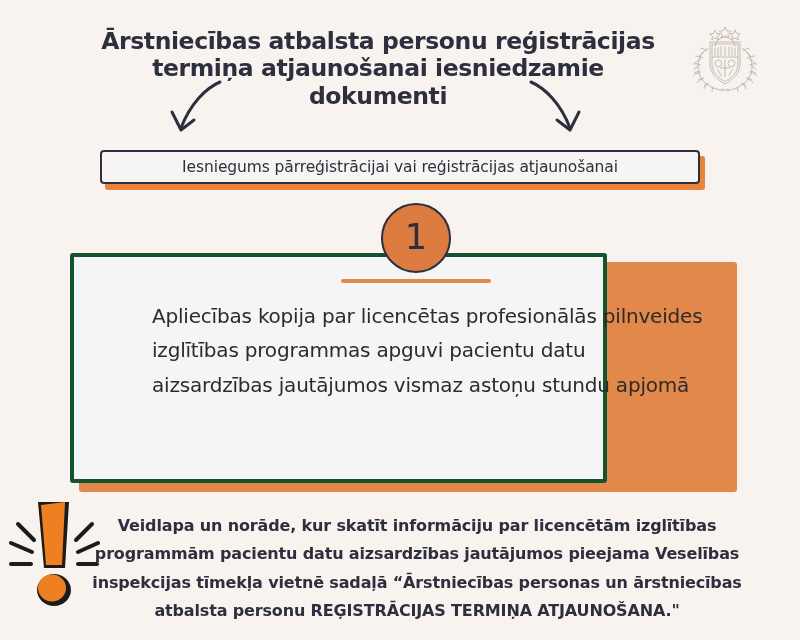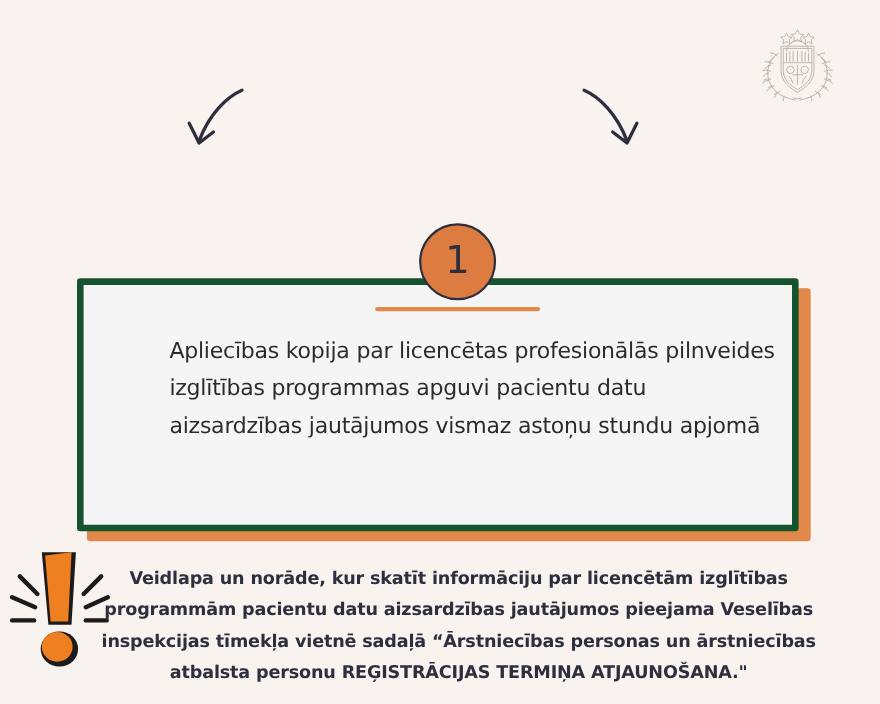--- a/index.html
+++ b/index.html
@@ -152,24 +152,24 @@
     top: 9px;
     width: 658px;
     height: 230px;
     background: #e2884a;
     border-radius: 3px;
   }
   .card {
     position: absolute;
     left: 0;
     top: 0;
-    width: 656px;
+    width: 537px;
     height: 230px;
     background: #f5f5f5;
-    border: 6px solid #14532d;
+    border: 4px solid #14532d;
     border-radius: 3px;
     box-sizing: border-box;
   }
   .card-body {
     position: absolute;
     left: 78px;
     top: 42px;
     width: 560px;
     font-family: "DejaVu Sans", sans-serif;
     font-size: 20px;
@@ -235,31 +235,38 @@
         <path d="M62 34 q4 2 5 5 M65 41 q4 1 6 4 M67 48 q4 1 5 4 M67 55 q4 0 6 3
                  M64 61 q3 1 5 4 M59 66 q2 2 3 5 M53 69 q1 2 1 5"></path>
         <path d="M59 33 q3 -3 7 -3 M63 40 q4 -2 8 -2 M65 47 q4 -2 8 -1 M65 54 q4 -1 7 1
                  M62 60 q4 0 6 2 M57 65 q3 1 5 3"></path>
 
         <path d="M37 71 q4 2 8 0"></path>
       </g>
     </svg>
   </div>
 
+  <div class="title">Ārstniecības atbalsta personu reģistrācijas termiņa atjaunošanai iesniedzamie dokumenti</div>
 
   <svg class="arrow-left" width="70" height="68" viewBox="0 0 70 68">
     <path d="M60 4 C46 10 30 26 21 50" fill="none" stroke="#2e2f3e" stroke-width="3" stroke-linecap="round"></path>
     <path d="M12 34 L21 52 L34 42" fill="none" stroke="#2e2f3e" stroke-width="3" stroke-linecap="round" stroke-linejoin="round"></path>
   </svg>
 
   <svg class="arrow-right" width="70" height="68" viewBox="0 0 70 68">
     <path d="M6 4 C20 10 36 26 45 50" fill="none" stroke="#2e2f3e" stroke-width="3" stroke-linecap="round"></path>
     <path d="M32 42 L45 52 L54 34" fill="none" stroke="#2e2f3e" stroke-width="3" stroke-linecap="round" stroke-linejoin="round"></path>
   </svg>
 
+  <div class="banner-wrap">
+    <div class="banner-shadow"></div>
+    <div class="banner">
+      <span class="banner-label">Iesniegums pārreģistrācijai vai reģistrācijas atjaunošanai</span>
+    </div>
+  </div>
 
   <div class="step-circle">
     <span class="step-number">1</span>
   </div>
   <div class="step-underline"></div>
 
   <div class="card-wrap">
     <div class="card-shadow"></div>
     <div class="card">
       <div class="card-body">Apliecības kopija par licencētas profesionālās pilnveides izglītības programmas apguvi pacientu datu aizsardzības jautājumos vismaz astoņu stundu apjomā</div>

